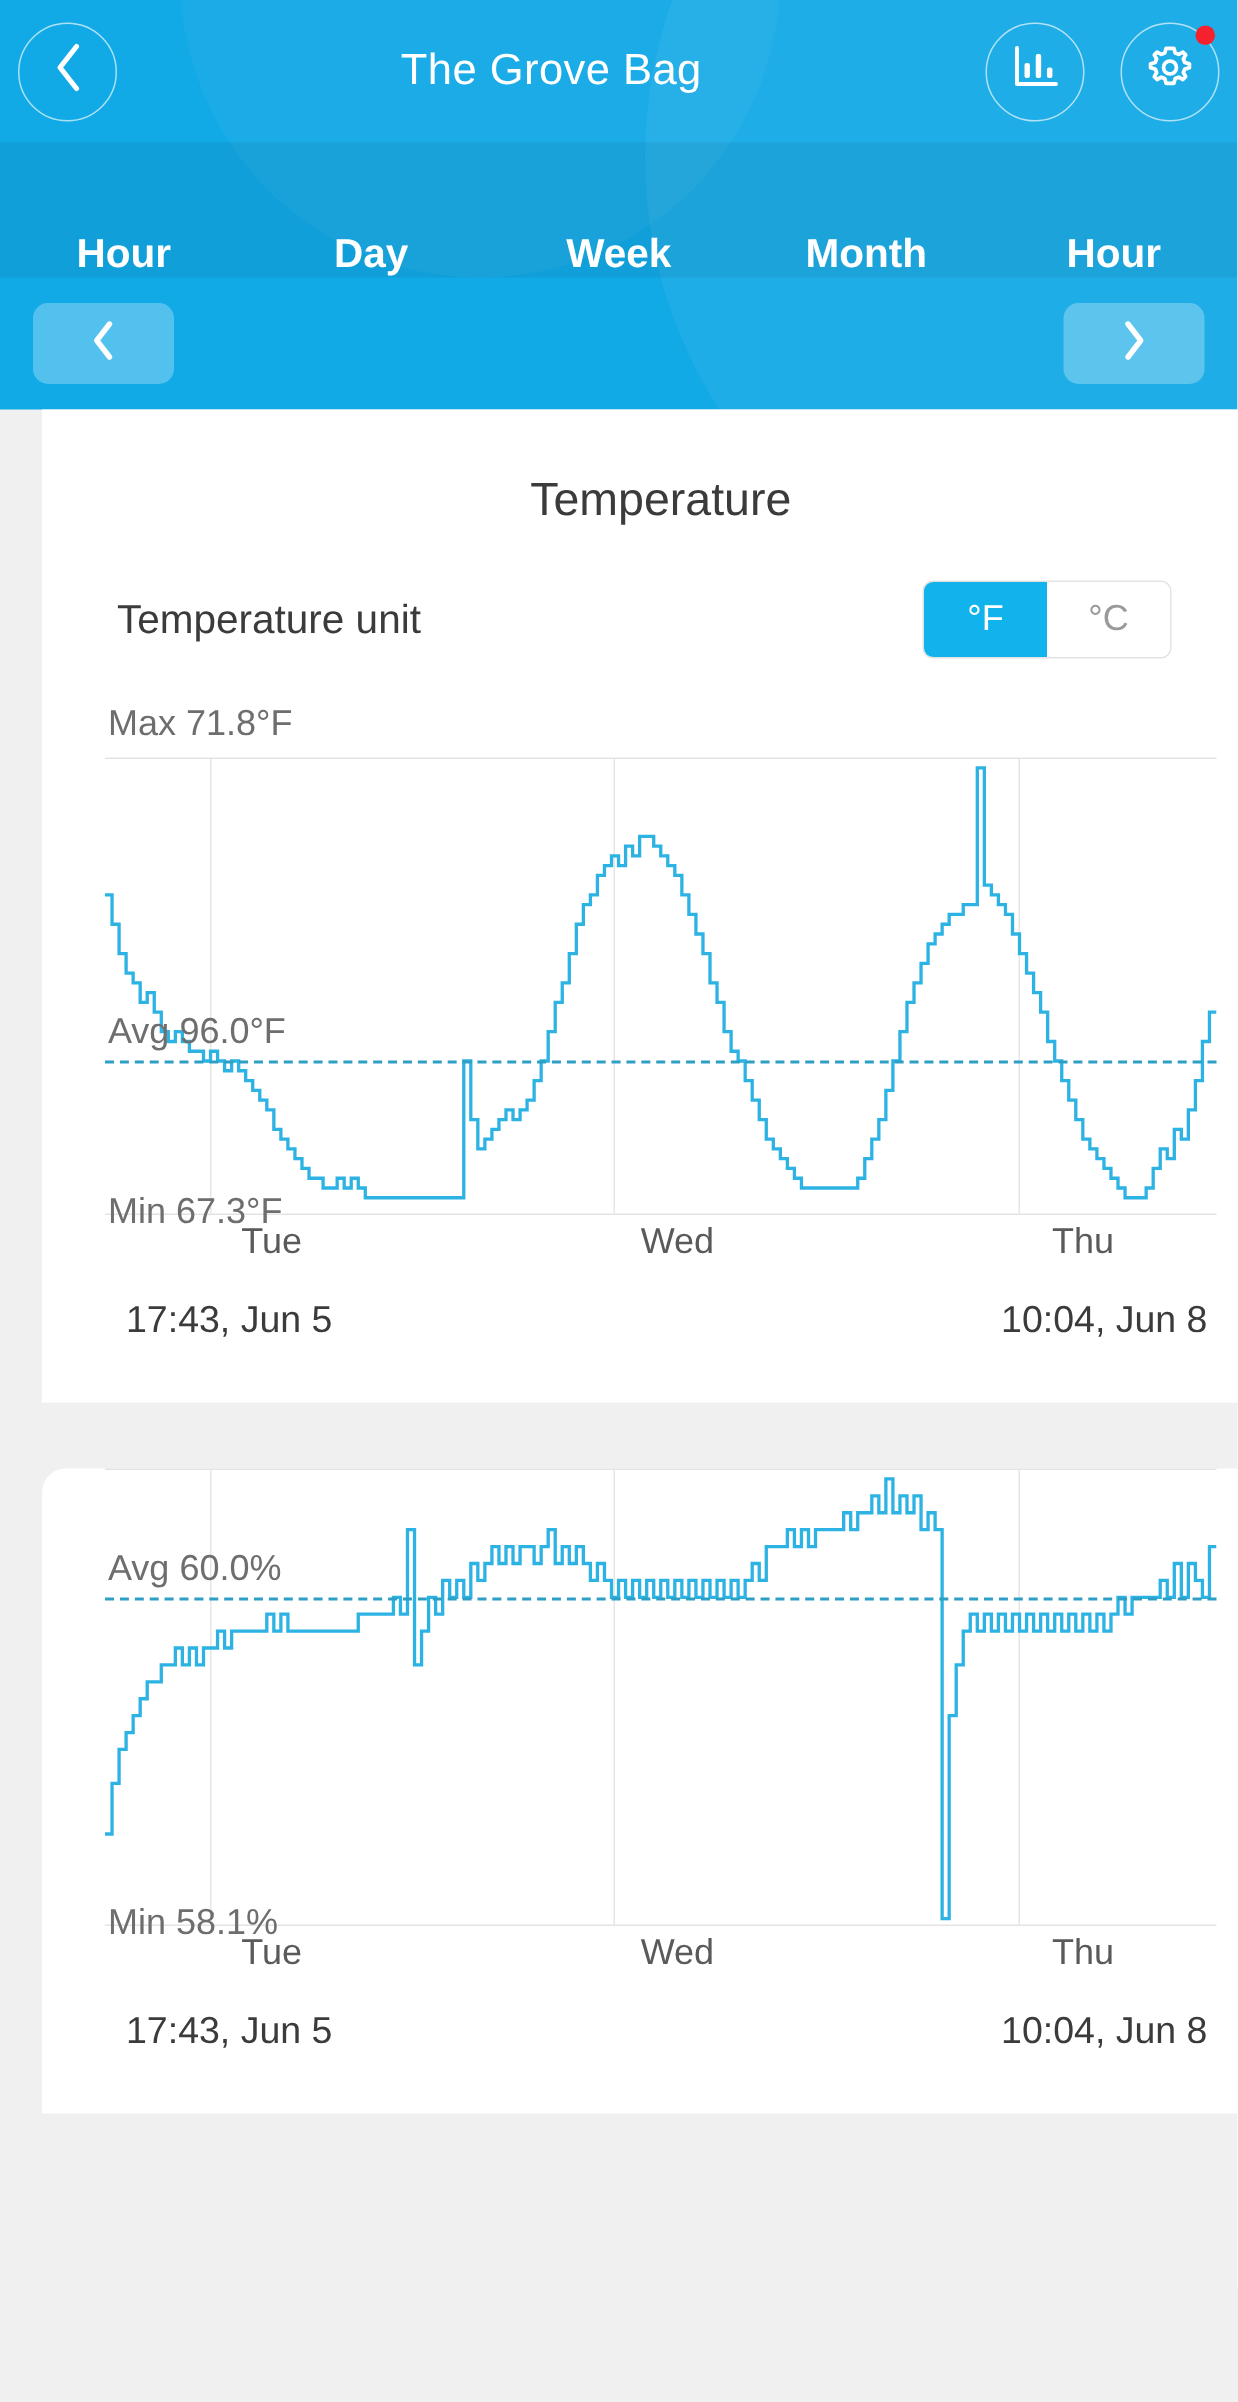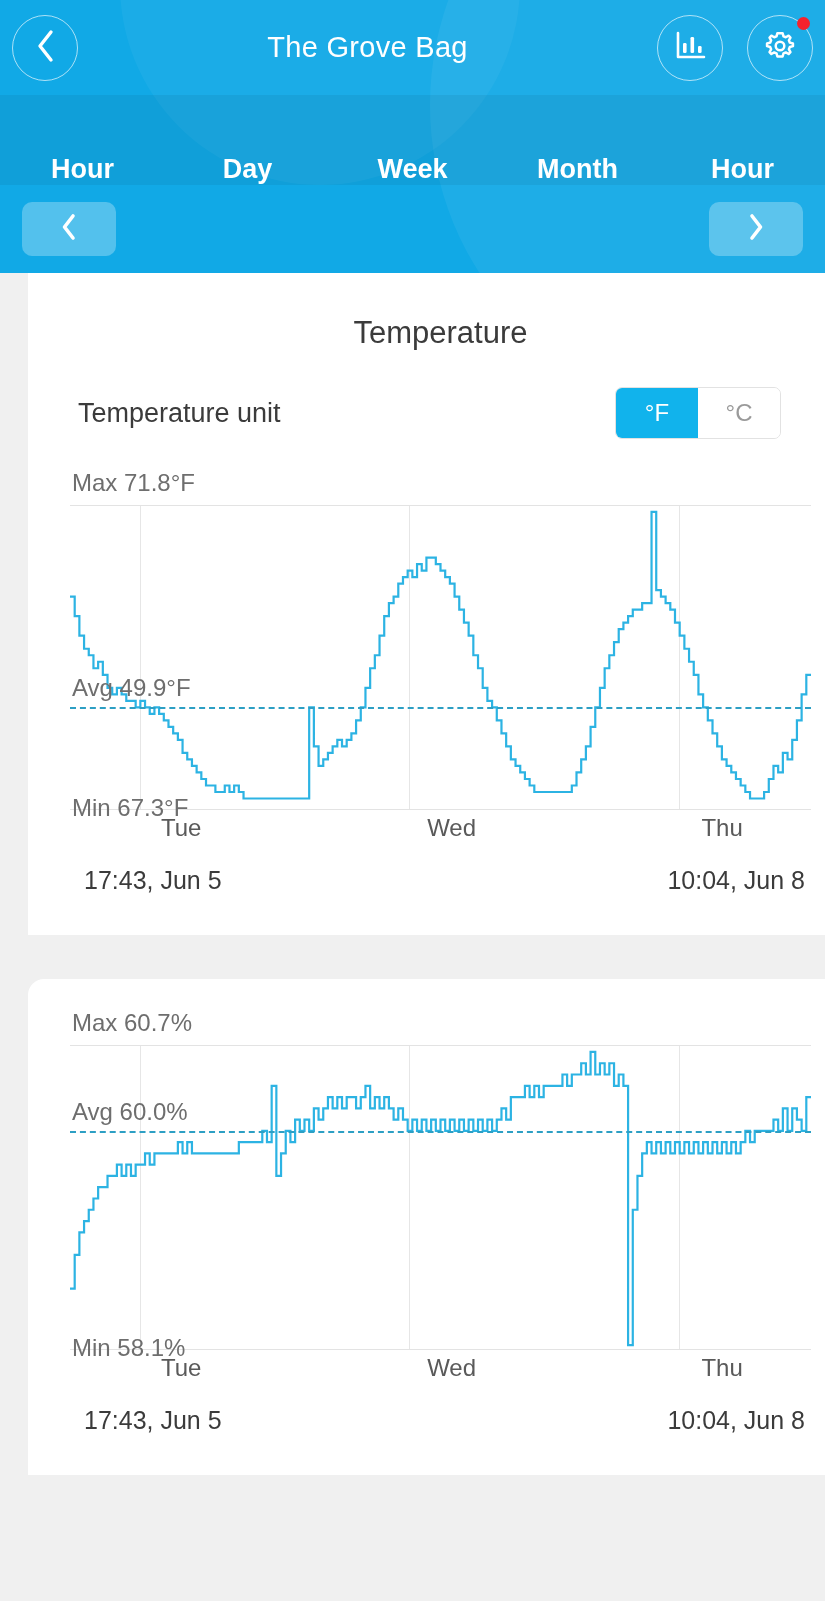--- a/index.html
+++ b/index.html
@@ -272,41 +272,40 @@
     <div class="chart-block">
       <div class="stat-max">Max 71.8°F</div>
       <div class="plot" id="temp-plot">
         <div class="vgrid" style="left:70px"></div>
         <div class="vgrid" style="left:339px"></div>
         <div class="vgrid" style="left:609px"></div>
         <svg id="temp-svg" viewBox="0 0 741 305" preserveAspectRatio="none">
             <path d="M0.00 91.22L4.69 91.22L4.69 110.89L9.38 110.89L9.38 130.56L14.07 130.56L14.07 143.67L18.76 143.67L18.76 150.22L23.45 150.22L23.45 163.33L28.14 163.33L28.14 156.78L32.83 156.78L32.83 169.89L37.52 169.89L37.52 183.00L42.21 183.00L42.21 189.56L46.90 189.56L46.90 183.00L51.59 183.00L51.59 189.56L56.28 189.56L56.28 196.11L60.97 196.11L60.97 196.11L65.66 196.11L65.66 202.67L70.35 202.67L70.35 196.11L75.04 196.11L75.04 202.67L79.73 202.67L79.73 209.22L84.42 209.22L84.42 202.67L89.11 202.67L89.11 209.22L93.80 209.22L93.80 215.78L98.49 215.78L98.49 222.33L103.18 222.33L103.18 228.89L107.87 228.89L107.87 235.44L112.56 235.44L112.56 248.56L117.25 248.56L117.25 255.11L121.94 255.11L121.94 261.67L126.63 261.67L126.63 268.22L131.32 268.22L131.32 274.78L136.01 274.78L136.01 281.33L140.70 281.33L140.70 281.33L145.39 281.33L145.39 287.89L150.08 287.89L150.08 287.89L154.77 287.89L154.77 281.33L159.46 281.33L159.46 287.89L164.15 287.89L164.15 281.33L168.84 281.33L168.84 287.89L173.53 287.89L173.53 294.44L178.22 294.44L178.22 294.44L182.91 294.44L182.91 294.44L187.59 294.44L187.59 294.44L192.28 294.44L192.28 294.44L196.97 294.44L196.97 294.44L201.66 294.44L201.66 294.44L206.35 294.44L206.35 294.44L211.04 294.44L211.04 294.44L215.73 294.44L215.73 294.44L220.42 294.44L220.42 294.44L225.11 294.44L225.11 294.44L229.80 294.44L229.80 294.44L234.49 294.44L234.49 294.44L239.18 294.44L239.18 202.67L243.87 202.67L243.87 242.00L248.56 242.00L248.56 261.67L253.25 261.67L253.25 255.11L257.94 255.11L257.94 248.56L262.63 248.56L262.63 242.00L267.32 242.00L267.32 235.44L272.01 235.44L272.01 242.00L276.70 242.00L276.70 235.44L281.39 235.44L281.39 228.89L286.08 228.89L286.08 215.78L290.77 215.78L290.77 202.67L295.46 202.67L295.46 183.00L300.15 183.00L300.15 163.33L304.84 163.33L304.84 150.22L309.53 150.22L309.53 130.56L314.22 130.56L314.22 110.89L318.91 110.89L318.91 97.78L323.60 97.78L323.60 91.22L328.29 91.22L328.29 78.11L332.98 78.11L332.98 71.56L337.67 71.56L337.67 65.00L342.36 65.00L342.36 71.56L347.05 71.56L347.05 58.44L351.74 58.44L351.74 65.00L356.43 65.00L356.43 51.89L361.12 51.89L361.12 51.89L365.81 51.89L365.81 58.44L370.50 58.44L370.50 65.00L375.19 65.00L375.19 71.56L379.88 71.56L379.88 78.11L384.57 78.11L384.57 91.22L389.26 91.22L389.26 104.33L393.95 104.33L393.95 117.44L398.64 117.44L398.64 130.56L403.33 130.56L403.33 150.22L408.02 150.22L408.02 163.33L412.71 163.33L412.71 183.00L417.40 183.00L417.40 196.11L422.09 196.11L422.09 202.67L426.78 202.67L426.78 215.78L431.47 215.78L431.47 228.89L436.16 228.89L436.16 242.00L440.85 242.00L440.85 255.11L445.54 255.11L445.54 261.67L450.23 261.67L450.23 268.22L454.92 268.22L454.92 274.78L459.61 274.78L459.61 281.33L464.30 281.33L464.30 287.89L468.99 287.89L468.99 287.89L473.68 287.89L473.68 287.89L478.37 287.89L478.37 287.89L483.06 287.89L483.06 287.89L487.75 287.89L487.75 287.89L492.44 287.89L492.44 287.89L497.13 287.89L497.13 287.89L501.82 287.89L501.82 281.33L506.51 281.33L506.51 268.22L511.20 268.22L511.20 255.11L515.89 255.11L515.89 242.00L520.58 242.00L520.58 222.33L525.27 222.33L525.27 202.67L529.96 202.67L529.96 183.00L534.65 183.00L534.65 163.33L539.34 163.33L539.34 150.22L544.03 150.22L544.03 137.11L548.72 137.11L548.72 124.00L553.41 124.00L553.41 117.44L558.09 117.44L558.09 110.89L562.78 110.89L562.78 104.33L567.47 104.33L567.47 104.33L572.16 104.33L572.16 97.78L576.85 97.78L576.85 97.78L581.54 97.78L581.54 6.00L586.23 6.00L586.23 84.67L590.92 84.67L590.92 91.22L595.61 91.22L595.61 97.78L600.30 97.78L600.30 104.33L604.99 104.33L604.99 117.44L609.68 117.44L609.68 130.56L614.37 130.56L614.37 143.67L619.06 143.67L619.06 156.78L623.75 156.78L623.75 169.89L628.44 169.89L628.44 189.56L633.13 189.56L633.13 202.67L637.82 202.67L637.82 215.78L642.51 215.78L642.51 228.89L647.20 228.89L647.20 242.00L651.89 242.00L651.89 255.11L656.58 255.11L656.58 261.67L661.27 261.67L661.27 268.22L665.96 268.22L665.96 274.78L670.65 274.78L670.65 281.33L675.34 281.33L675.34 287.89L680.03 287.89L680.03 294.44L684.72 294.44L684.72 294.44L689.41 294.44L689.41 294.44L694.10 294.44L694.10 287.89L698.79 287.89L698.79 274.78L703.48 274.78L703.48 261.67L708.17 261.67L708.17 268.22L712.86 268.22L712.86 248.56L717.55 248.56L717.55 255.11L722.24 255.11L722.24 235.44L726.93 235.44L726.93 215.78L731.62 215.78L731.62 189.56L736.31 189.56L736.31 169.89L741.00 169.89" fill="none" stroke="#2cb3e3" stroke-width="2.2" vector-effect="non-scaling-stroke"></path>
           </svg>
         <div class="avg-line" id="temp-avg" style="top: 66.4481%;"></div>
-        <div class="stat-avg" id="temp-avg-lbl" style="top: 66.4481%;">Avg 49.9°F</div>
+        <div class="stat-avg" id="temp-avg-lbl" style="top: 66.4481%;">Avg 96.0°F</div>
         <div class="stat-min">Min 67.3°F</div>
       </div>
       <div class="xlabels">
         <div class="xlab" style="left:15%">Tue</div>
         <div class="xlab" style="left:51.5%">Wed</div>
         <div class="xlab" style="left:88%">Thu</div>
       </div>
       <div class="xrange">
         <span>17:43,  Jun 5</span>
         <span>10:04,  Jun 8</span>
       </div>
     </div>
   </div>
 
   <div class="gap"></div>
 
   <div class="card second">
 
     <div class="chart-block">
-      <div class="stat-max">Max 60.7%</div>
       <div class="plot" id="hum-plot">
         <div class="vgrid" style="left:70px"></div>
         <div class="vgrid" style="left:339px"></div>
         <div class="vgrid" style="left:609px"></div>
         <svg id="hum-svg" viewBox="0 0 741 305" preserveAspectRatio="none">
             <path d="M0.00 244.27L4.69 244.27L4.69 210.23L9.38 210.23L9.38 187.54L14.07 187.54L14.07 176.19L18.76 176.19L18.76 164.85L23.45 164.85L23.45 153.50L28.14 153.50L28.14 142.15L32.83 142.15L32.83 142.15L37.52 142.15L37.52 130.81L42.21 130.81L42.21 130.81L46.90 130.81L46.90 119.46L51.59 119.46L51.59 130.81L56.28 130.81L56.28 119.46L60.97 119.46L60.97 130.81L65.66 130.81L65.66 119.46L70.35 119.46L70.35 119.46L75.04 119.46L75.04 108.12L79.73 108.12L79.73 119.46L84.42 119.46L84.42 108.12L89.11 108.12L89.11 108.12L93.80 108.12L93.80 108.12L98.49 108.12L98.49 108.12L103.18 108.12L103.18 108.12L107.87 108.12L107.87 96.77L112.56 96.77L112.56 108.12L117.25 108.12L117.25 96.77L121.94 96.77L121.94 108.12L126.63 108.12L126.63 108.12L131.32 108.12L131.32 108.12L136.01 108.12L136.01 108.12L140.70 108.12L140.70 108.12L145.39 108.12L145.39 108.12L150.08 108.12L150.08 108.12L154.77 108.12L154.77 108.12L159.46 108.12L159.46 108.12L164.15 108.12L164.15 108.12L168.84 108.12L168.84 96.77L173.53 96.77L173.53 96.77L178.22 96.77L178.22 96.77L182.91 96.77L182.91 96.77L187.59 96.77L187.59 96.77L192.28 96.77L192.28 85.42L196.97 85.42L196.97 96.77L201.66 96.77L201.66 40.04L206.35 40.04L206.35 130.81L211.04 130.81L211.04 108.12L215.73 108.12L215.73 85.42L220.42 85.42L220.42 96.77L225.11 96.77L225.11 74.08L229.80 74.08L229.80 85.42L234.49 85.42L234.49 74.08L239.18 74.08L239.18 85.42L243.87 85.42L243.87 62.73L248.56 62.73L248.56 74.08L253.25 74.08L253.25 62.73L257.94 62.73L257.94 51.38L262.63 51.38L262.63 62.73L267.32 62.73L267.32 51.38L272.01 51.38L272.01 62.73L276.70 62.73L276.70 51.38L281.39 51.38L281.39 51.38L286.08 51.38L286.08 62.73L290.77 62.73L290.77 51.38L295.46 51.38L295.46 40.04L300.15 40.04L300.15 62.73L304.84 62.73L304.84 51.38L309.53 51.38L309.53 62.73L314.22 62.73L314.22 51.38L318.91 51.38L318.91 62.73L323.60 62.73L323.60 74.08L328.29 74.08L328.29 62.73L332.98 62.73L332.98 74.08L337.67 74.08L337.67 85.42L342.36 85.42L342.36 74.08L347.05 74.08L347.05 85.42L351.74 85.42L351.74 74.08L356.43 74.08L356.43 85.42L361.12 85.42L361.12 74.08L365.81 74.08L365.81 85.42L370.50 85.42L370.50 74.08L375.19 74.08L375.19 85.42L379.88 85.42L379.88 74.08L384.57 74.08L384.57 85.42L389.26 85.42L389.26 74.08L393.95 74.08L393.95 85.42L398.64 85.42L398.64 74.08L403.33 74.08L403.33 85.42L408.02 85.42L408.02 74.08L412.71 74.08L412.71 85.42L417.40 85.42L417.40 74.08L422.09 74.08L422.09 85.42L426.78 85.42L426.78 74.08L431.47 74.08L431.47 62.73L436.16 62.73L436.16 74.08L440.85 74.08L440.85 51.38L445.54 51.38L445.54 51.38L450.23 51.38L450.23 51.38L454.92 51.38L454.92 40.04L459.61 40.04L459.61 51.38L464.30 51.38L464.30 40.04L468.99 40.04L468.99 51.38L473.68 51.38L473.68 40.04L478.37 40.04L478.37 40.04L483.06 40.04L483.06 40.04L487.75 40.04L487.75 40.04L492.44 40.04L492.44 28.69L497.13 28.69L497.13 40.04L501.82 40.04L501.82 28.69L506.51 28.69L506.51 28.69L511.20 28.69L511.20 17.35L515.89 17.35L515.89 28.69L520.58 28.69L520.58 6.00L525.27 6.00L525.27 28.69L529.96 28.69L529.96 17.35L534.65 17.35L534.65 28.69L539.34 28.69L539.34 17.35L544.03 17.35L544.03 40.04L548.72 40.04L548.72 28.69L553.41 28.69L553.41 40.04L558.09 40.04L558.09 301.00L562.78 301.00L562.78 164.85L567.47 164.85L567.47 130.81L572.16 130.81L572.16 108.12L576.85 108.12L576.85 96.77L581.54 96.77L581.54 108.12L586.23 108.12L586.23 96.77L590.92 96.77L590.92 108.12L595.61 108.12L595.61 96.77L600.30 96.77L600.30 108.12L604.99 108.12L604.99 96.77L609.68 96.77L609.68 108.12L614.37 108.12L614.37 96.77L619.06 96.77L619.06 108.12L623.75 108.12L623.75 96.77L628.44 96.77L628.44 108.12L633.13 108.12L633.13 96.77L637.82 96.77L637.82 108.12L642.51 108.12L642.51 96.77L647.20 96.77L647.20 108.12L651.89 108.12L651.89 96.77L656.58 96.77L656.58 108.12L661.27 108.12L661.27 96.77L665.96 96.77L665.96 108.12L670.65 108.12L670.65 96.77L675.34 96.77L675.34 85.42L680.03 85.42L680.03 96.77L684.72 96.77L684.72 85.42L689.41 85.42L689.41 85.42L694.10 85.42L694.10 85.42L698.79 85.42L698.79 85.42L703.48 85.42L703.48 74.08L708.17 74.08L708.17 85.42L712.86 85.42L712.86 62.73L717.55 62.73L717.55 85.42L722.24 85.42L722.24 62.73L726.93 62.73L726.93 74.08L731.62 74.08L731.62 85.42L736.31 85.42L736.31 51.38L741.00 51.38" fill="none" stroke="#2cb3e3" stroke-width="2.2" vector-effect="non-scaling-stroke"></path>
           </svg>
         <div class="avg-line" id="hum-avg" style="top: 28.0076%;"></div>
         <div class="stat-avg" id="hum-avg-lbl" style="top: 28.0076%;">Avg 60.0%</div>
         <div class="stat-min">Min 58.1%</div>

